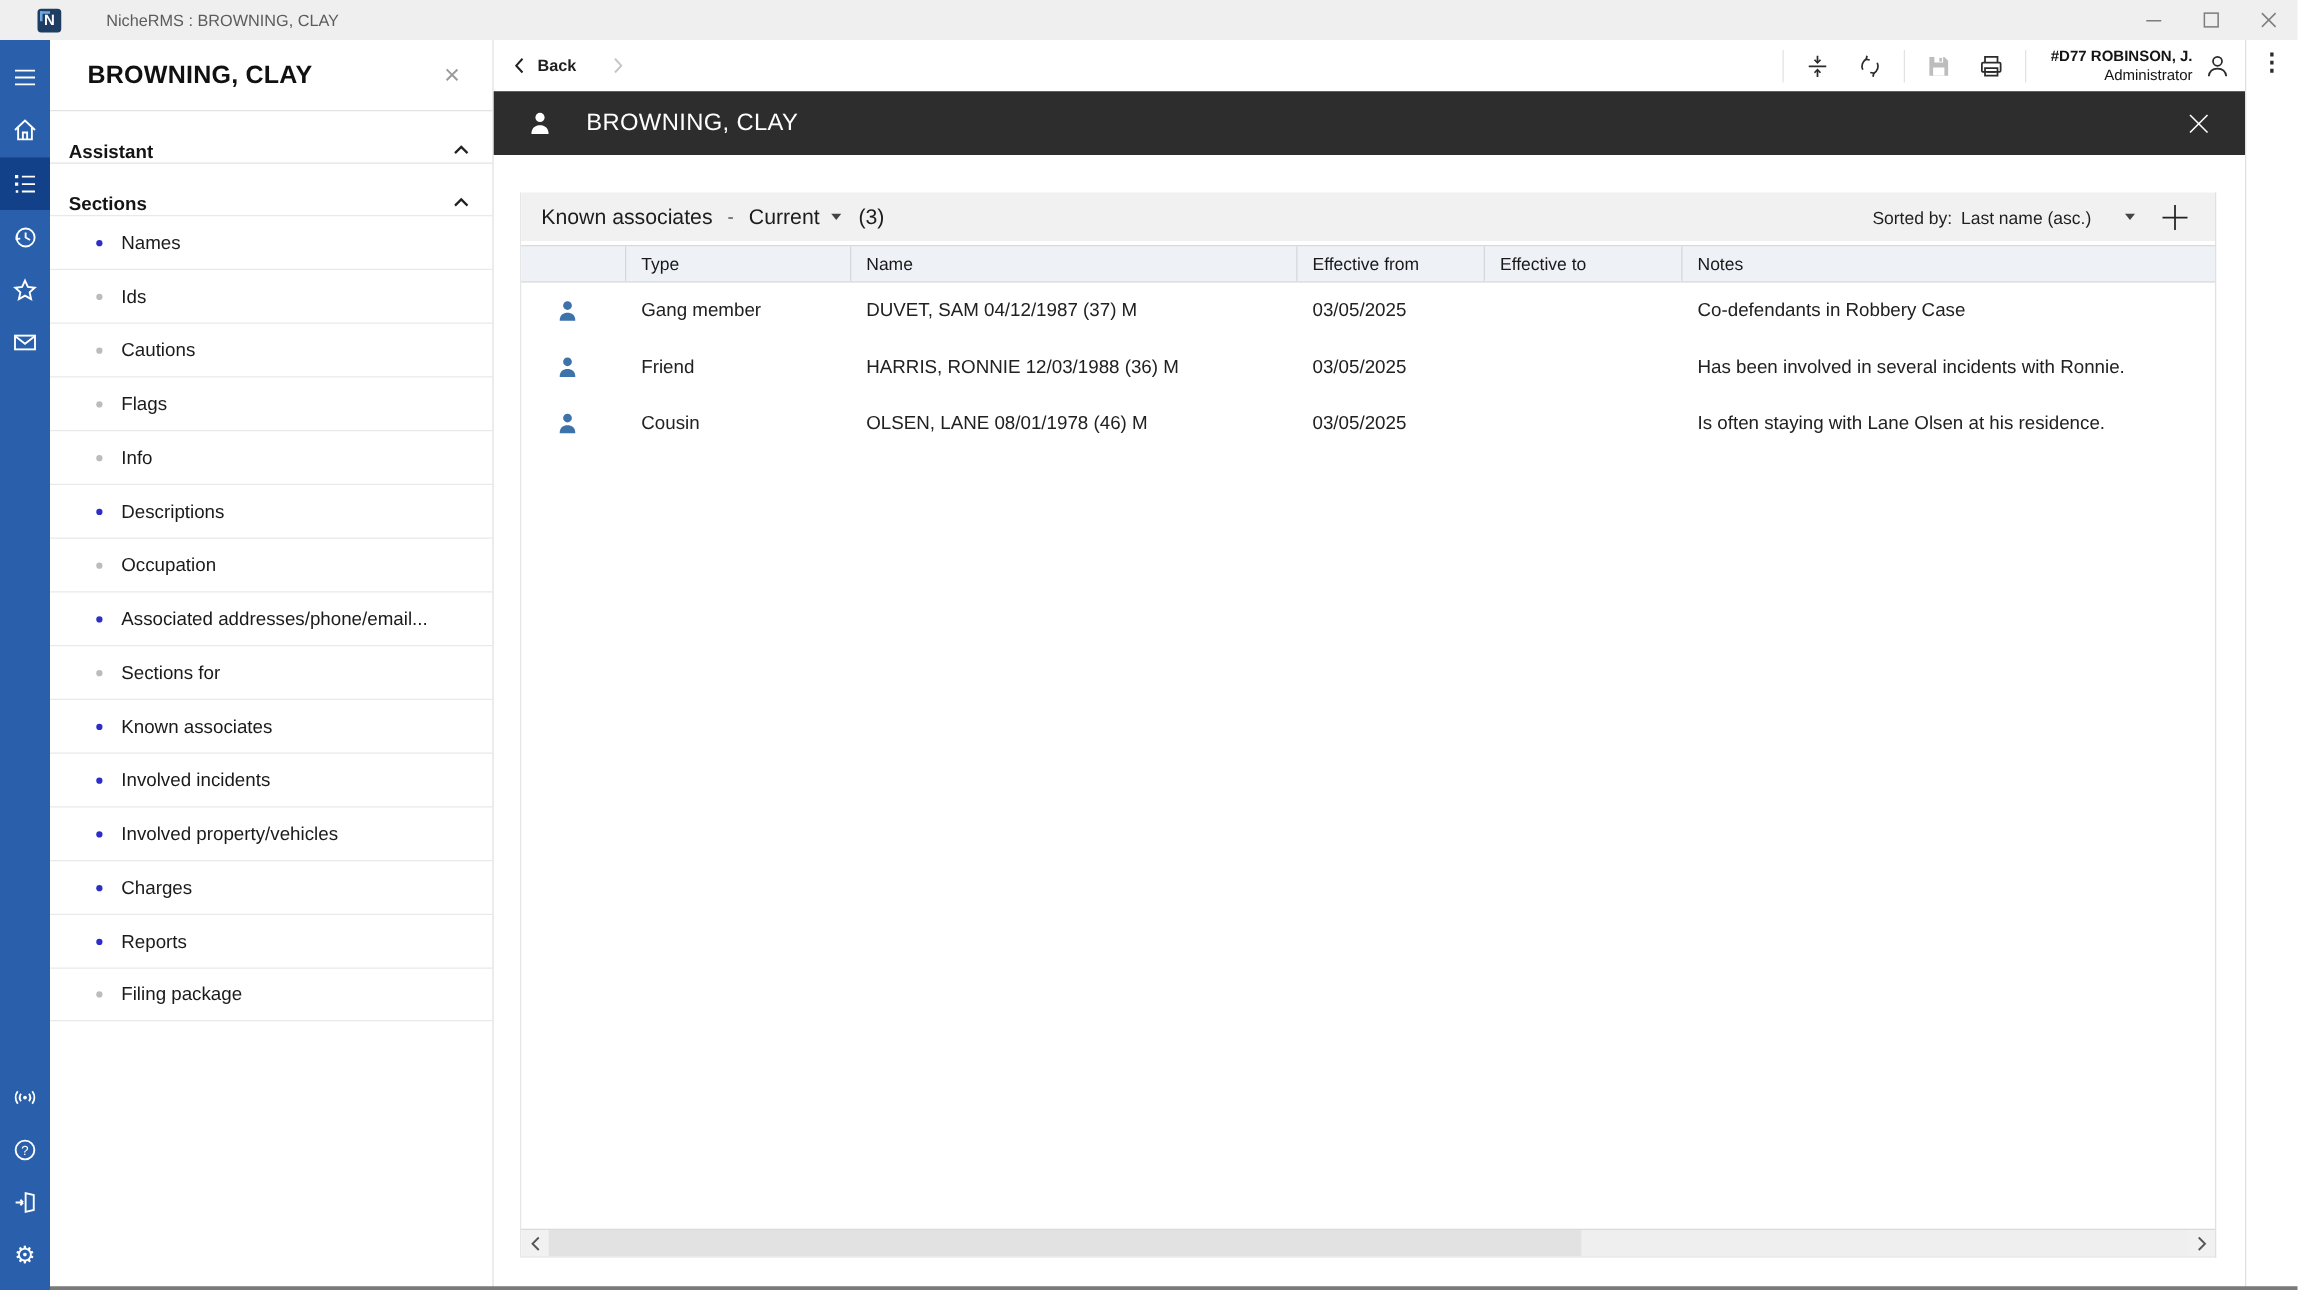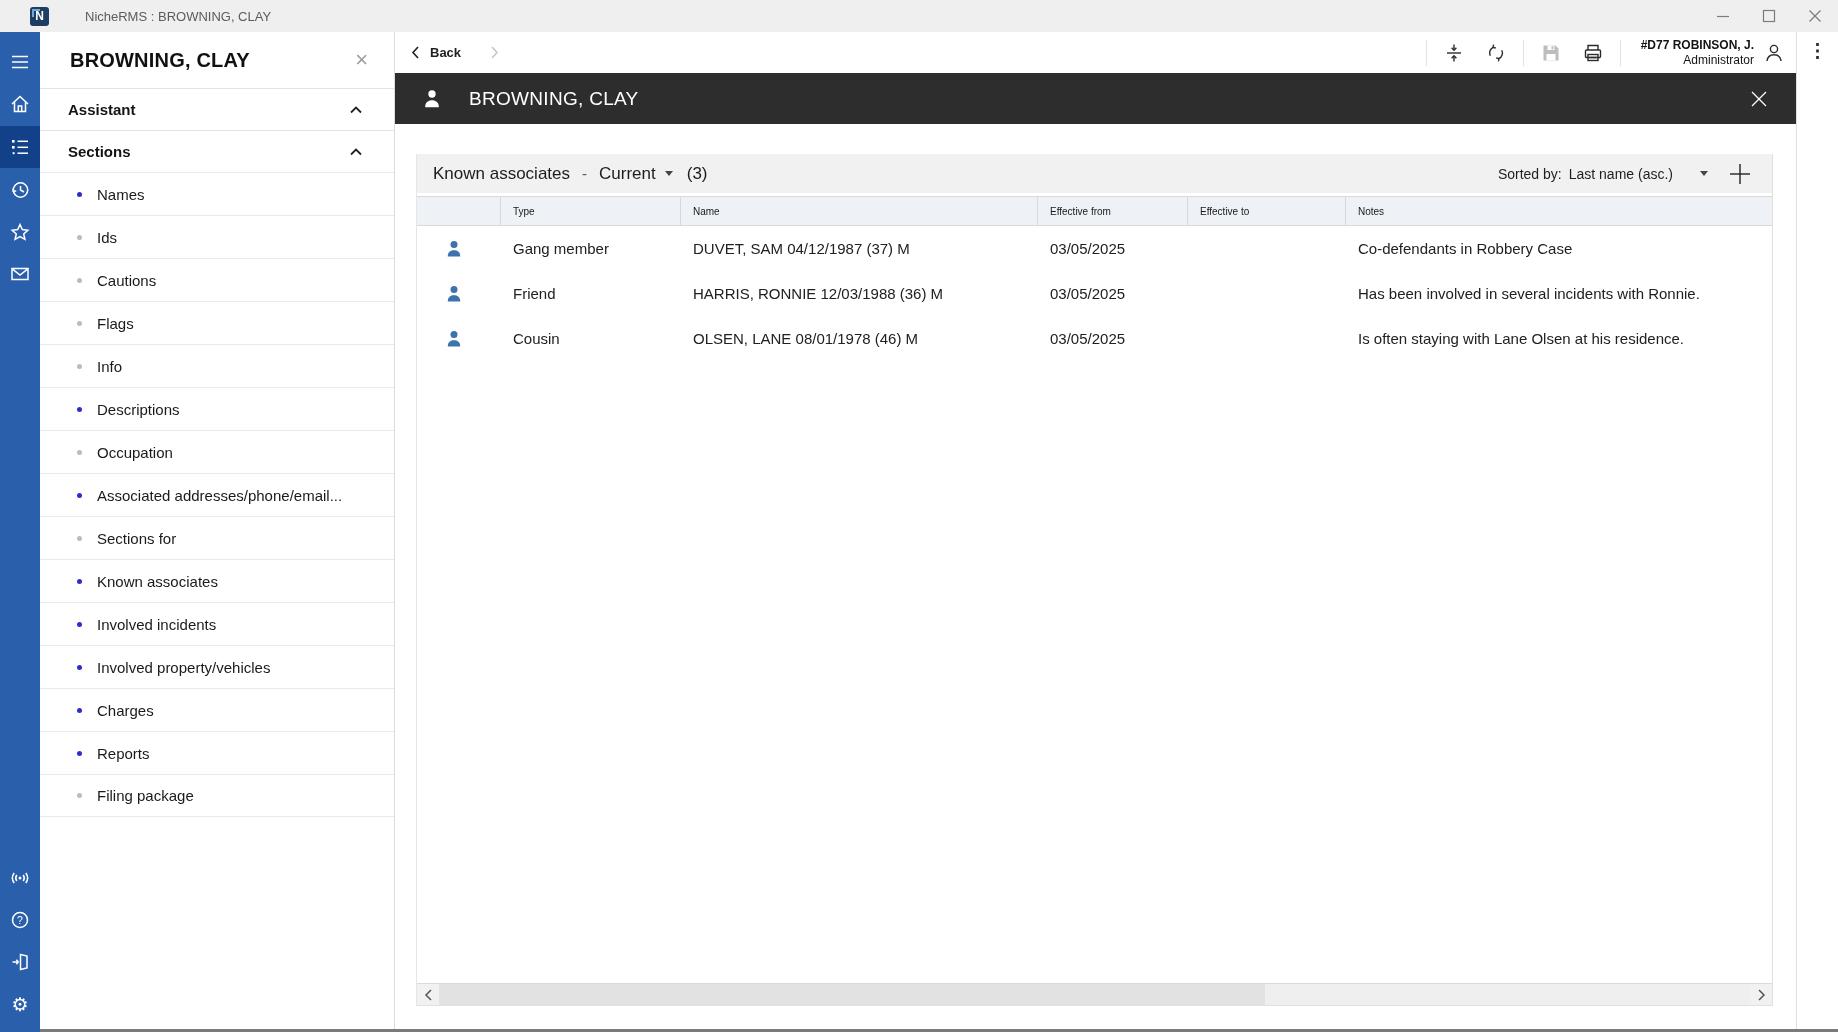--- a/index.html
+++ b/index.html
@@ -28,21 +28,21 @@
   .rail-btn svg { stroke:#fff; stroke-width:1.5; fill:none; }
   .rail-btn .glyph { color:#fff; font-size:19px; line-height:1; }
   .rail-top { display:flex; flex-direction:column; align-items:center; margin-top:10px; gap:2px; }
   .rail-bottom { display:flex; flex-direction:column; align-items:center; margin-top:auto; margin-bottom:8px; gap:2px; }
 
   
   .sidebar { width:355px; border-right:1px solid #dcdcdc; display:flex; flex-direction:column; background:#fff; flex-shrink:0; }
   .sb-header { height:56px; display:flex; align-items:center; padding:0 26px 0 30px; }
   .sb-title { font-size:20px; font-weight:bold; color:#111; letter-spacing:.2px; }
   .sb-close { margin-left:auto; color:#9b9b9b; font-size:22px; line-height:1; cursor:default; }
-  .sb-group { height:42px; display:flex; align-items:center; padding:0 28px; border-top:1px solid #e3e3e3; }
+  .sb-group { height:42px; display:flex; align-items:flex-end; padding:0 15px; border-top:1px solid #e3e3e3; }
   .sb-group-label { font-size:15px; font-weight:bold; color:#141414; }
   .sb-group svg { margin-left:auto; stroke:#222; stroke-width:1.8; fill:none; }
   .sb-items { display:flex; flex-direction:column; }
   .sb-item { height:43px; display:flex; align-items:center; padding-left:37px; border-top:1px solid #e9e9e9; }
   .sb-item:last-child { border-bottom:1px solid #e9e9e9; }
   .sb-bullet { width:5px; height:5px; border-radius:50%; flex-shrink:0; }
   .sb-item-label { margin-left:15px; font-size:15px; color:#1a1a1a; }
   .sb-fill { flex:1; }
 
   
@@ -91,21 +91,21 @@
   .ph-spacer { flex:1; }
   .ph-sorted-label { font-size:14px; color:#1f1f1f; }
   .ph-sorted-value { font-size:14px; color:#1f1f1f; margin-left:7px; display:flex; align-items:center; gap:27px; }
   .add-btn { width:44px; height:38px; display:flex; align-items:center; justify-content:center; margin-left:10px; }
   .add-btn svg { stroke:#222; stroke-width:1.4; fill:none; }
   .panel-gap { height:3px; background:#fff; flex-shrink:0; }
 
   
   .grid { display:grid; grid-template-columns:84px 180px 357px 150px 158px 1fr; }
   .thead { background:#eef1f5; border-top:1px solid #d9d9d9; border-bottom:1px solid #d9d9d9; flex-shrink:0; }
-  .th { height:28px; display:flex; align-items:center; padding-left:12px; font-size:10px; color:#191919; border-right:1px solid #d5d8dd; }
+  .th { height:28px; display:flex; align-items:center; padding-left:12px; font-size:14px; color:#191919; border-right:1px solid #d5d8dd; }
   .th:last-child { border-right:none; }
   .trow { height:45px; }
   .td { display:flex; align-items:center; padding-left:12px; font-size:15px; color:#212121; overflow:hidden; white-space:nowrap; }
   .td.icon-cell { padding-left:27px; }
   .table-fill { flex:1; }
 
   
   .hscroll { height:22px; border-top:1px solid #dadada; background:#f1f1f1; display:flex; align-items:stretch; flex-shrink:0; }
   .hs-arrow { width:22px; display:flex; align-items:center; justify-content:center; }
   .hs-arrow svg { stroke:#555; stroke-width:1.5; fill:none; }

